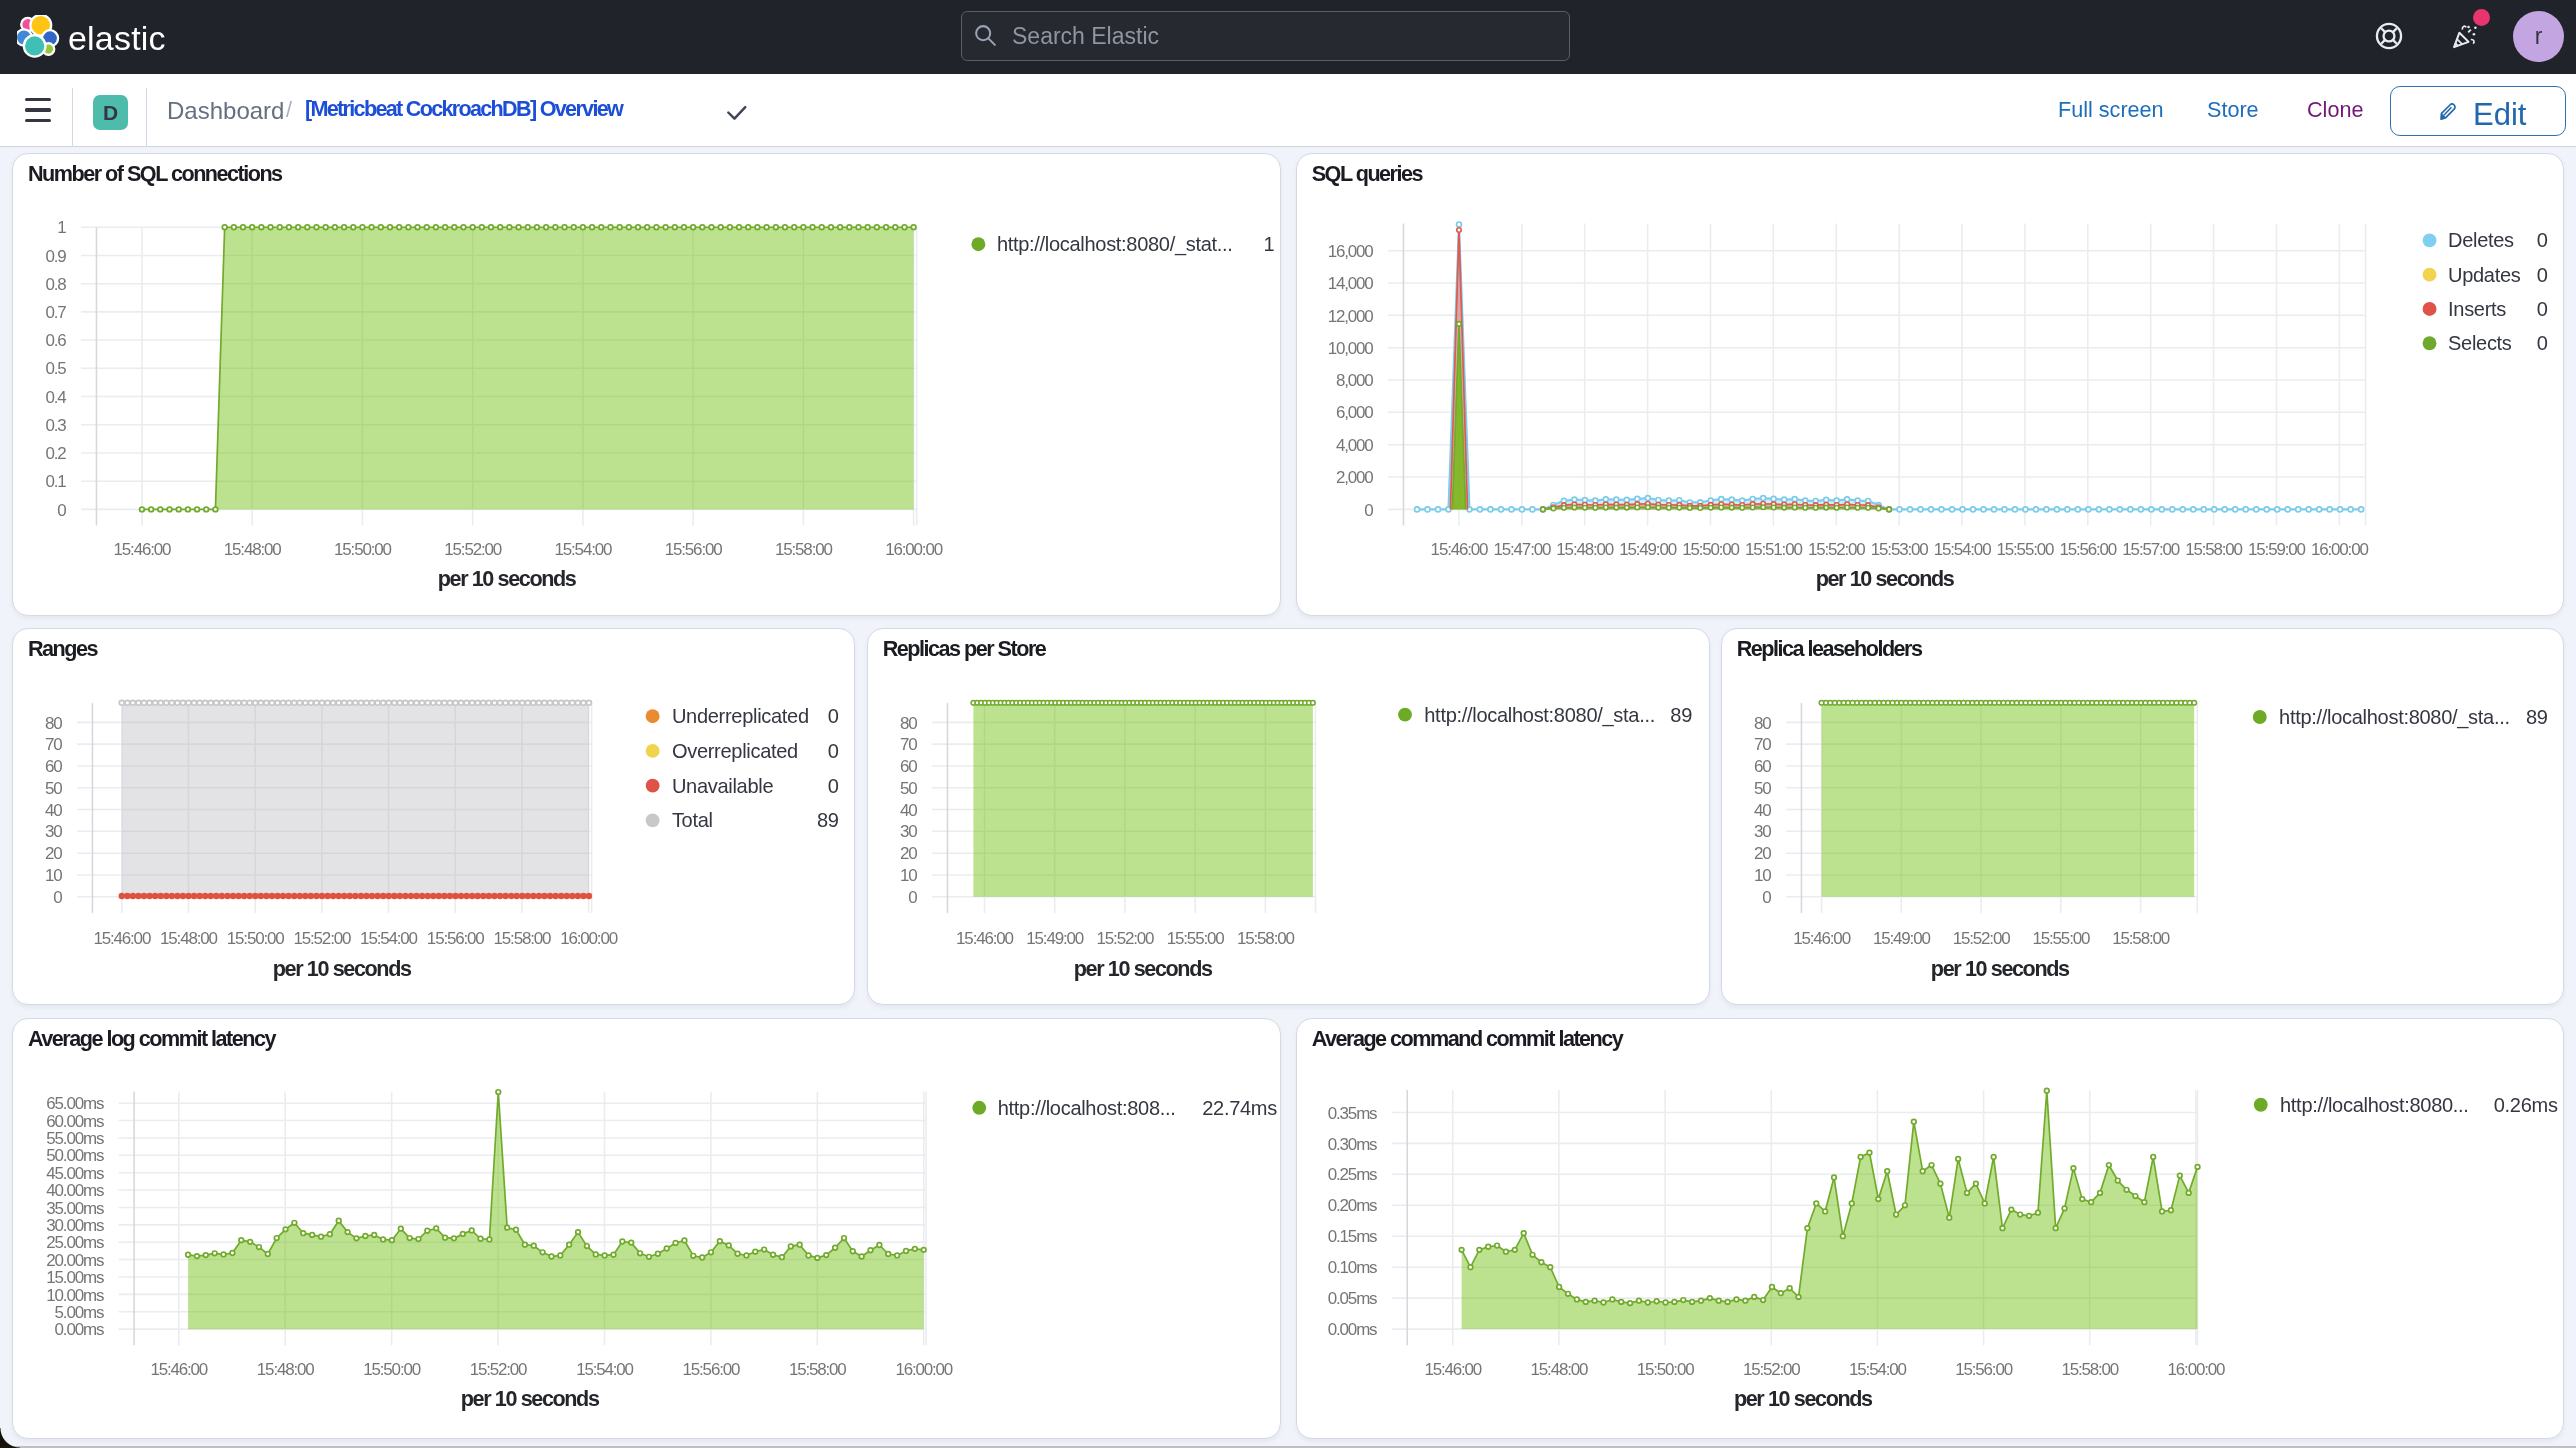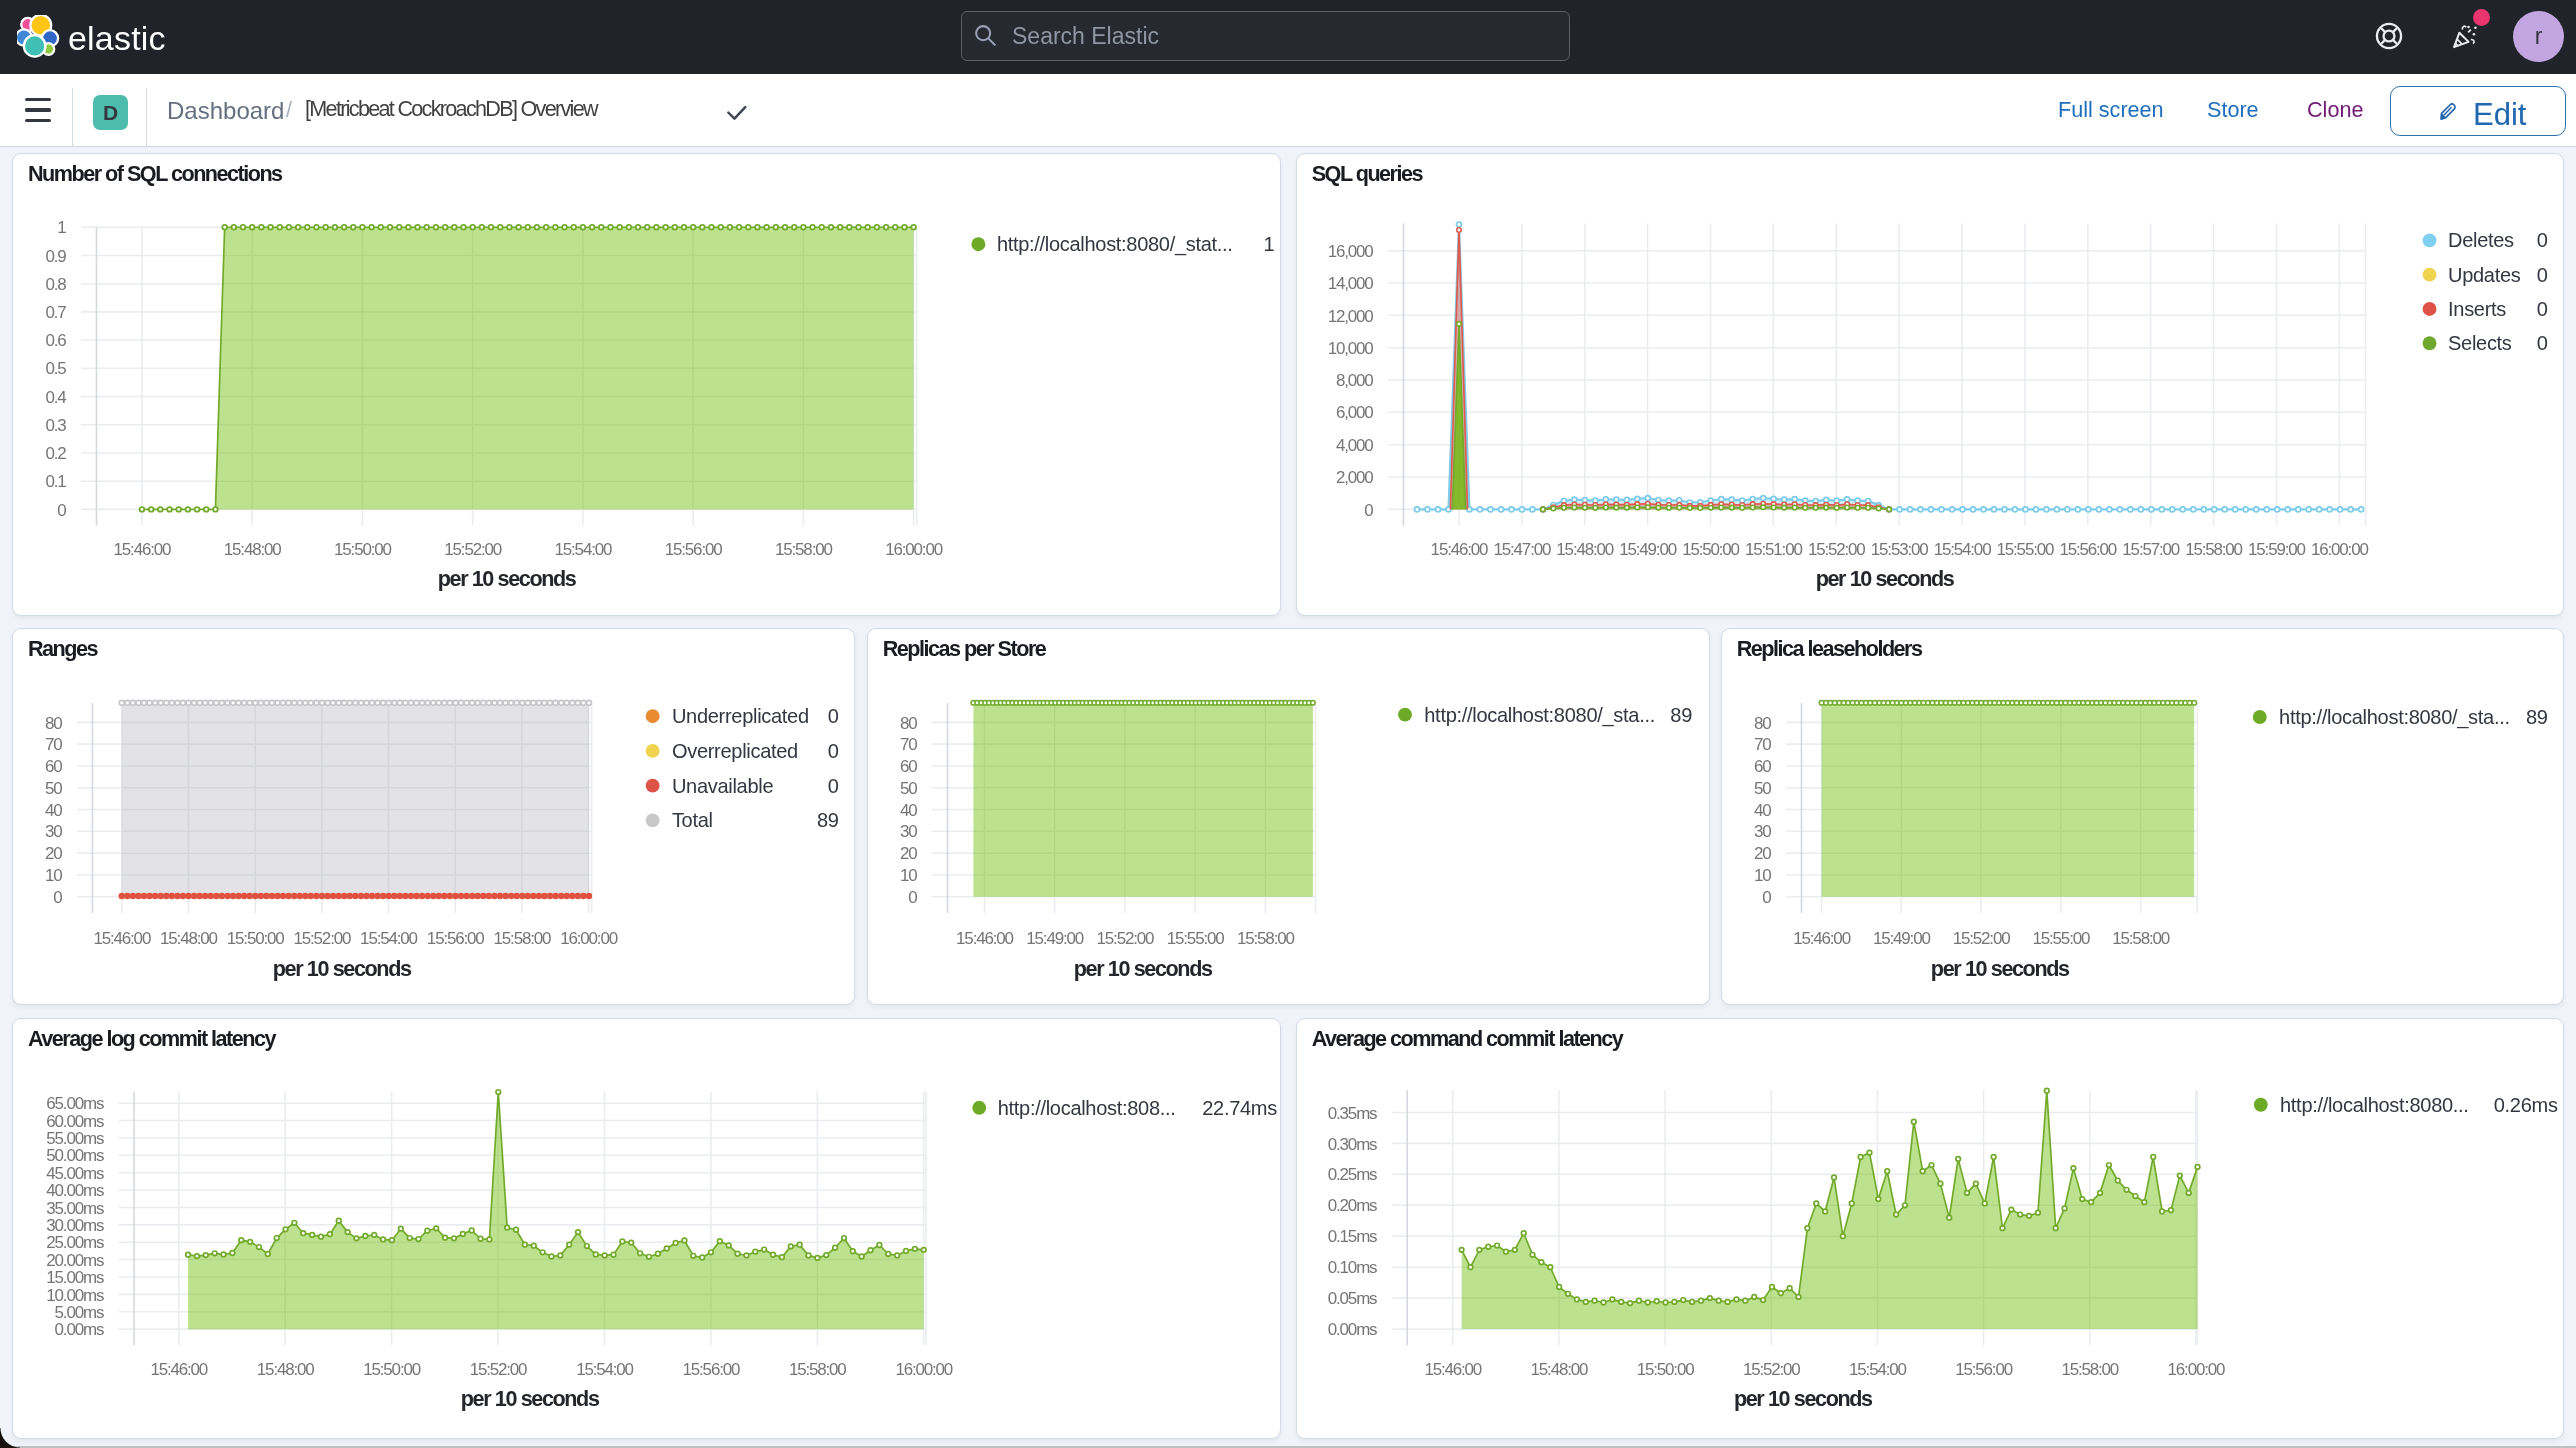--- a/index.html
+++ b/index.html
@@ -1,16 +1,16 @@
 <!DOCTYPE html>
 <html style="font-size:12.3px"><head><meta charset="utf-8"><style>
 *{margin:0;padding:0;box-sizing:content-box}
 html,body{width:2576px;height:1448px;overflow:hidden;background:#f0f3f9;
 font-family:"Liberation Sans",sans-serif;-webkit-font-smoothing:antialiased}
-.panel{position:absolute;background:#fff;border:0.8px solid #d3dae6;border-radius:9px;
+.panel{position:absolute;background:#fff;border:0.8px solid #d3dae6;border-radius:16px;
 box-shadow:0 2.3px 4.6px rgba(60,70,90,0.06)}
 .ptitle{position:absolute;left:14.7px;top:6.2px;font-size:21.6px;font-weight:bold;
 color:#1a1c21;letter-spacing:-1.5px;line-height:28px;white-space:nowrap}
 </style></head>
 <body>
 <div style="position:relative;width:2576px;height:1448px">
 
 <div style="position:absolute;left:0;top:0;width:2576px;height:88px;background:#20232a">
   <svg style="position:absolute;left:17px;top:15.4px" width="43" height="45" viewBox="0 0 56 58">
 <circle cx="14" cy="12" r="8.5" fill="#f04e98" stroke="#fff" stroke-width="3"></circle>
@@ -53,21 +53,21 @@
   <div style="position:absolute;left:25px;top:23px;width:26px;height:26px">
     <div style="position:absolute;left:0;top:0.8px;width:26px;height:3.5px;background:#343741;border-radius:1.5px"></div>
     <div style="position:absolute;left:0;top:11.2px;width:26px;height:3.5px;background:#343741;border-radius:1.5px"></div>
     <div style="position:absolute;left:0;top:21.6px;width:26px;height:3.5px;background:#343741;border-radius:1.5px"></div>
   </div>
   <div style="position:absolute;left:72px;top:14px;width:0.8px;height:59px;background:#d3dae6"></div>
   <div style="position:absolute;left:93px;top:21px;width:35px;height:35px;border-radius:7px;background:#4ebcac;text-align:center;line-height:35px;font-size:21px;font-weight:bold;color:#343741">D</div>
   <div style="position:absolute;left:146px;top:14px;width:0.8px;height:59px;background:#d3dae6"></div>
   <div style="position:absolute;left:167px;top:23px;font-size:24px;color:#64707f">Dashboard</div>
   <div style="position:absolute;left:286px;top:23px;font-size:21.6px;color:#a9b0bd">/</div>
-  <div style="position:absolute;left:305px;top:22.4px;font-size:21.6px;font-weight:normal;color:#404040;letter-spacing:-1.7px">[Metricbeat CockroachDB] Overview</div>
+  <div style="position:absolute;left:305px;top:22.4px;font-size:21.6px;font-weight:bold;color:#1d4ed8;letter-spacing:-1.7px">[Metricbeat CockroachDB] Overview</div>
   <svg style="position:absolute;left:719px;top:23px" width="34" height="31" viewBox="0 0 44 40">
         <path d="M12 20 L20 28 L34 13" fill="none" stroke="#404754" stroke-width="3.2" stroke-linecap="round" stroke-linejoin="round"></path>
       </svg>
   <div style="position:absolute;left:2058px;top:23px;font-size:21.6px;color:#1d6ebd">Full screen</div>
   <div style="position:absolute;left:2207px;top:23px;font-size:21.6px;color:#1d6ebd">Store</div>
   <div style="position:absolute;left:2307px;top:23px;font-size:21.6px;color:#701a75">Clone</div>
   <div style="position:absolute;left:2390px;top:12.3px;width:176px;height:50px;border:1.9px solid #2e72ad;border-radius:10px;box-sizing:border-box"></div>
   <svg style="position:absolute;left:2435px;top:25.5px" width="23" height="23" viewBox="0 0 30 30">
 <path d="M8.5 17.5 L19.5 6.5 C21 5,23.5 5,25 6.5 C26.5 8,26.5 10.5,25 12 L14 23 L8 25 Z" fill="none" stroke="#2268af" stroke-width="2.2" stroke-linejoin="round"></path>
 <path d="M8.5 17.5 L8 25 L14 23 Z" fill="#2268af" stroke="#2268af" stroke-width="1"></path>

